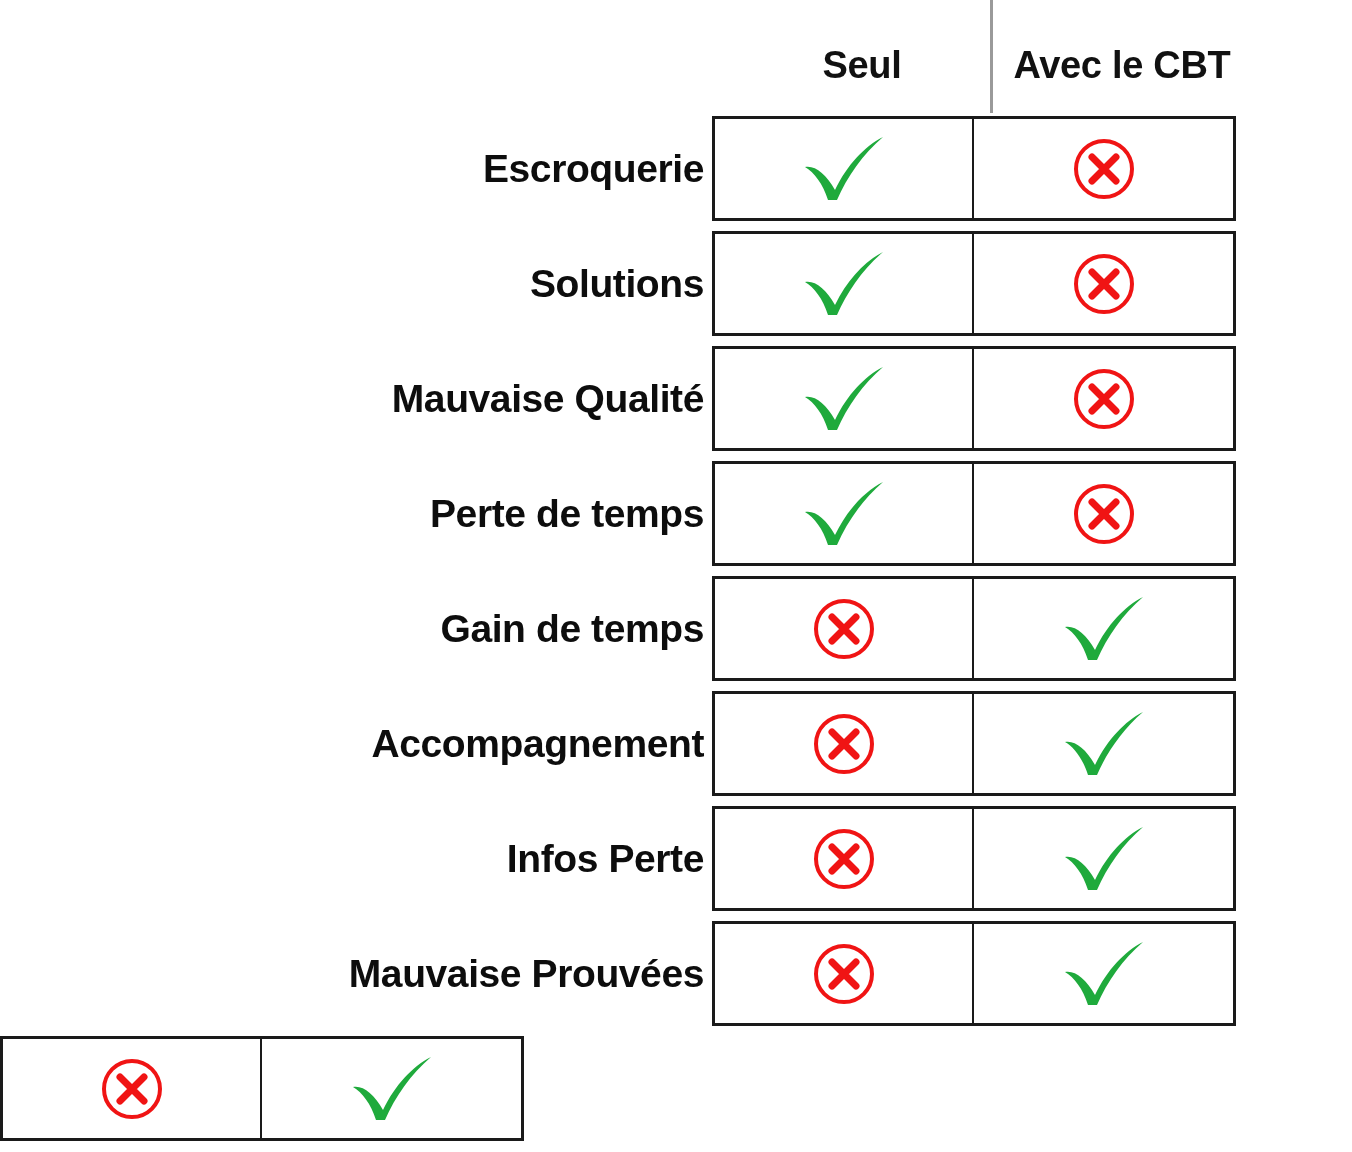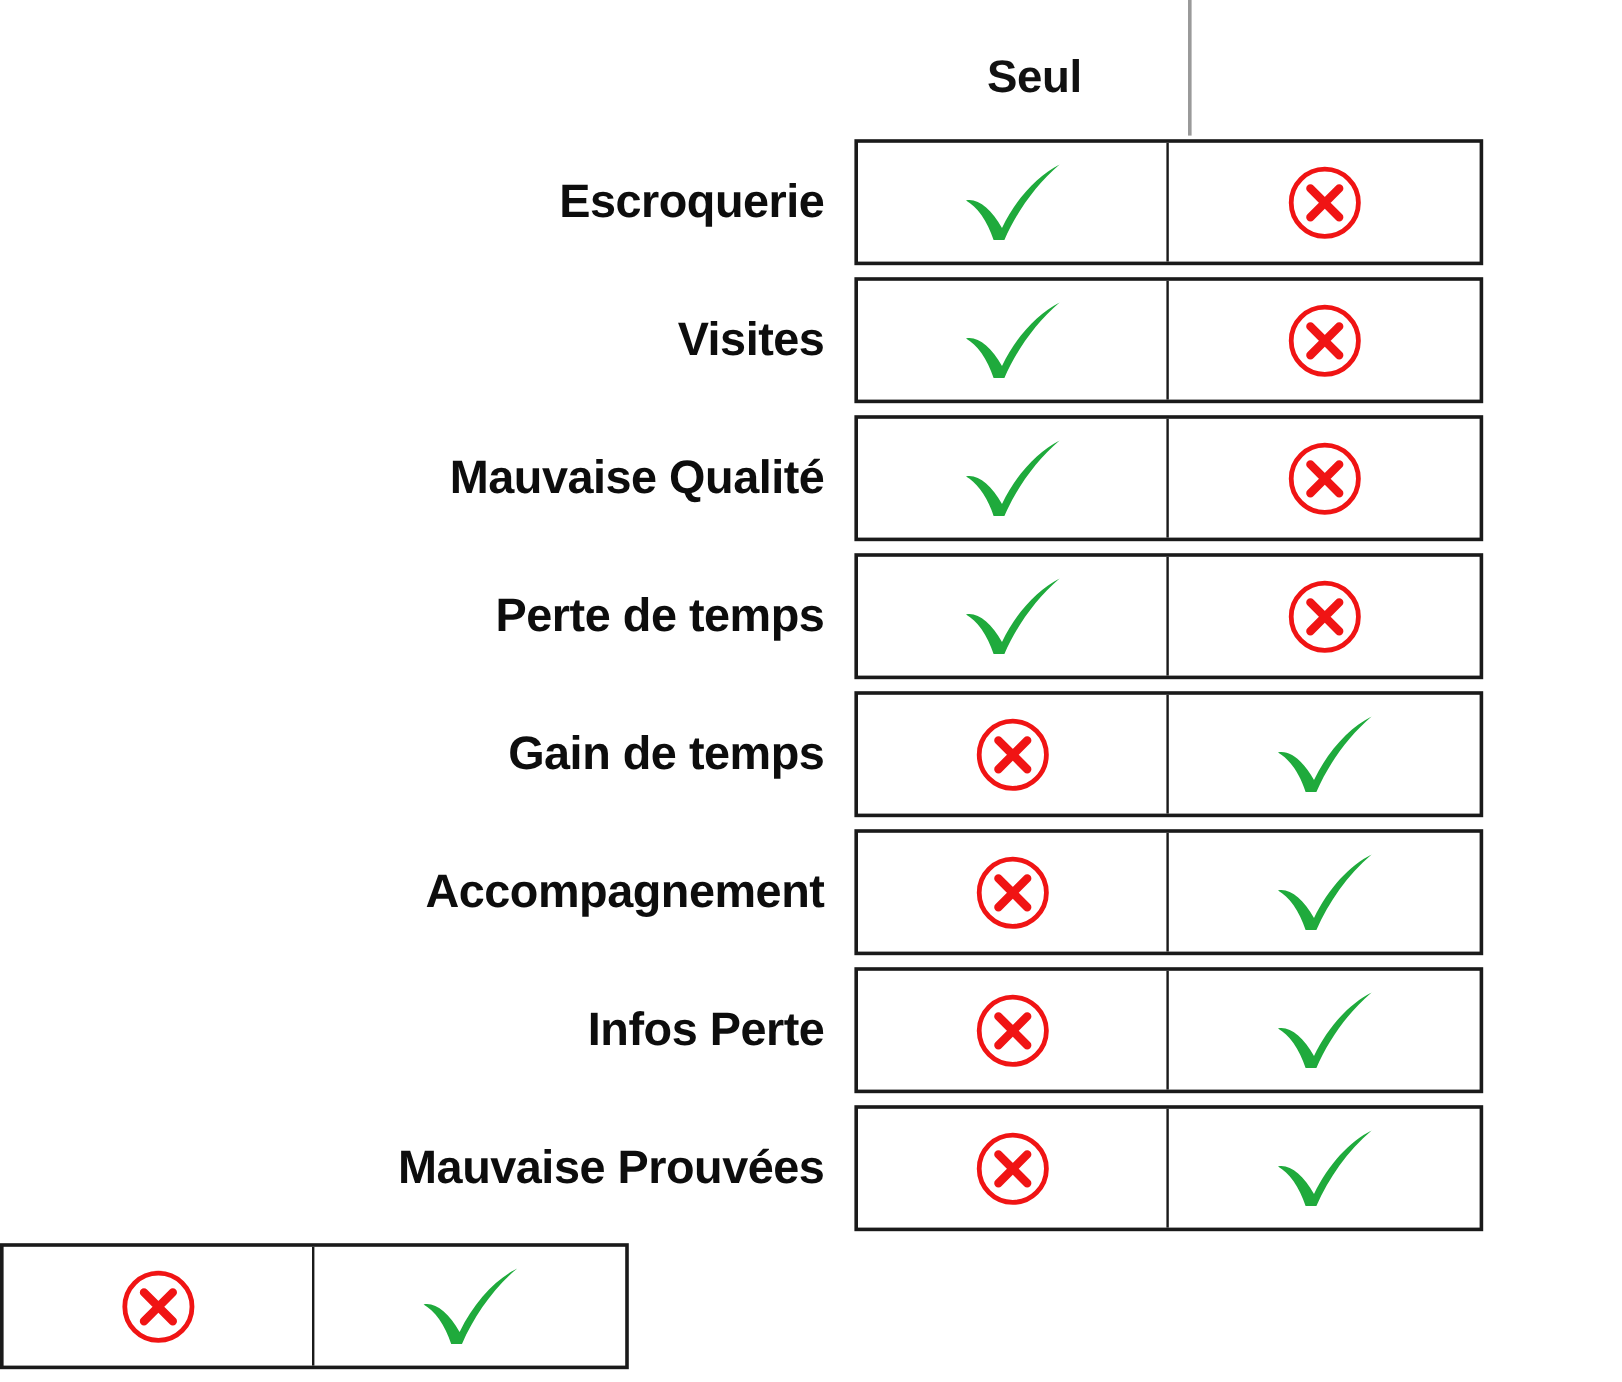--- a/index.html
+++ b/index.html
@@ -66,21 +66,21 @@
     display: flex;
     align-items: center;
     height: 105px;
     margin-bottom: 10px;
   }
 
   .row-label {
     flex: 0 0 712px;
     width: 712px;
     text-align: right;
-    padding-right: 25px;
+    padding-right: 8px;
     box-sizing: border-box;
     font-size: 39px;
     font-weight: bold;
     color: #0d0d0d;
     letter-spacing: -0.4px;
     white-space: nowrap;
   }
 
   .cells {
     display: flex;
@@ -108,20 +108,21 @@
 </head>
 <body>
 
 <div class="comparison">
 
   <div class="divider"></div>
 
   <div class="header-row">
     <div class="header-spacer"></div>
     <div class="header-cell">Seul</div>
+    <div class="header-cell">Avec le CBT</div>
   </div>
 
   <div class="rows" id="rows-container">
       <div class="row">
         <div class="row-label">Escroquerie</div>
         <div class="cells">
           <div class="cell first">
             <span class="mark-check">
               <svg width="86" height="70" viewBox="0 0 86 70" xmlns="http://www.w3.org/2000/svg">
                 <path d="M4 33 C14 31 25 40 34 56 C46 31 64 12 82 3 C62 20 46 43 36 66 L27 66 C22 50 13 38 4 33 Z" fill="#1faa3c"></path>
@@ -132,21 +133,21 @@
             <span class="mark-cross">
               <svg width="64" height="64" viewBox="0 0 64 64" xmlns="http://www.w3.org/2000/svg">
                 <circle cx="32" cy="32" r="28" fill="none" stroke="#f01414" stroke-width="4"></circle>
                 <path d="M20 20 L44 44 M44 20 L20 44" stroke="#f01414" stroke-width="7" stroke-linecap="round"></path>
               </svg>
             </span>
           </div>
         </div>
       </div>
       <div class="row">
-        <div class="row-label">Visites</div>
+        <div class="row-label">Solutions</div>
         <div class="cells">
           <div class="cell first">
             <span class="mark-check">
               <svg width="86" height="70" viewBox="0 0 86 70" xmlns="http://www.w3.org/2000/svg">
                 <path d="M4 33 C14 31 25 40 34 56 C46 31 64 12 82 3 C62 20 46 43 36 66 L27 66 C22 50 13 38 4 33 Z" fill="#1faa3c"></path>
               </svg>
             </span>
           </div>
           <div class="cell">
             <span class="mark-cross">

